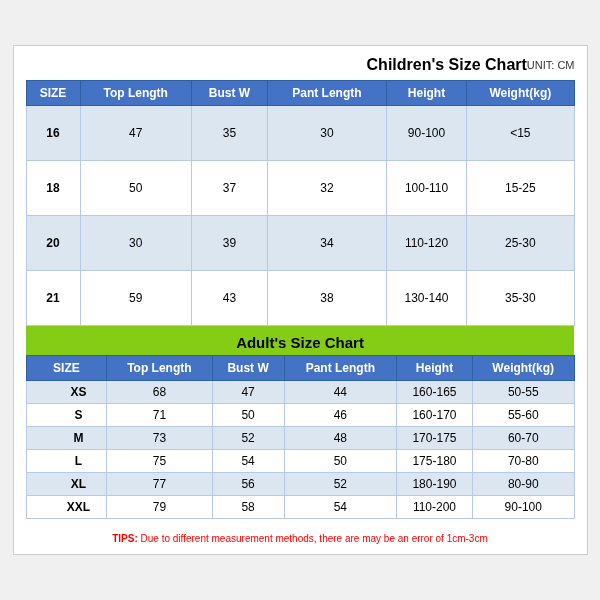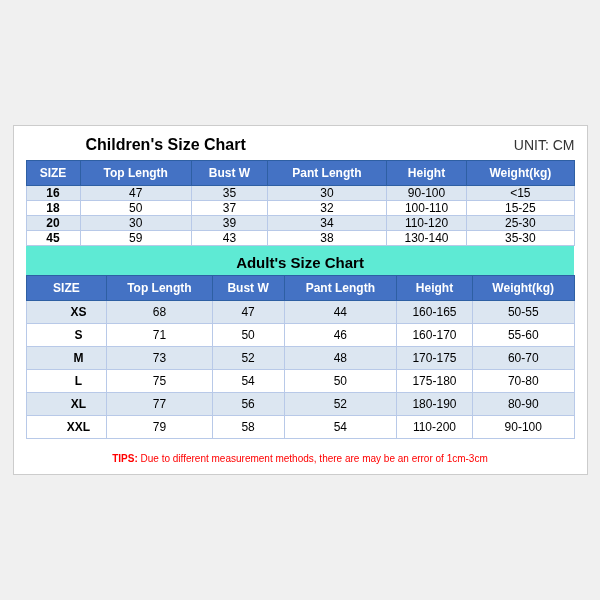--- a/index.html
+++ b/index.html
@@ -20,44 +20,44 @@
     }
     .main-title-row {
       display: flex;
       justify-content: space-between;
       align-items: center;
       margin-bottom: 6px;
     }
     .main-title {
       font-size: 16px;
       font-weight: bold;
-      text-align: left;
+      text-align: right;
       flex: 1;
     }
     .unit-label {
-      font-size: 14px;
+      font-size: 11px;
       color: #333;
       white-space: nowrap;
     }
     table {
       width: 100%;
       border-collapse: collapse;
       font-size: 12px;
     }
     .children-table th {
       background-color: #4472c4;
       color: white;
       border: 1px solid #2e5fa3;
       padding: 5px 4px;
       text-align: center;
       font-weight: bold;
     }
     .children-table td {
       border: 1px solid #b8c9e8;
-      padding: 0 4px;
+      padding: 20px 4px;
       text-align: center;
       margin-left: 36px;
     }
     .children-table tr:nth-child(odd) td {
       background-color: #dce6f1;
     }
     .children-table tr:nth-child(even) td {
       background-color: #ffffff;
     }
     .children-table td:first-child {
@@ -134,34 +134,34 @@
         </tr>
         <tr>
           <td>20</td>
           <td>30</td>
           <td>39</td>
           <td>34</td>
           <td>110-120</td>
           <td>25-30</td>
         </tr>
         <tr>
-          <td>45</td>
+          <td>21</td>
           <td>59</td>
           <td>43</td>
           <td>38</td>
           <td>130-140</td>
           <td>35-30</td>
         </tr>
       </tbody>
   </table>
 
   <table class="adult-table" style="margin-top:0;">
     <thead>
       <tr>
-        <td colspan="6" class="section-title-row" style="background:#5eead4;font-size:15px;font-weight:bold;text-align:center;padding:8px 4px 4px 4px;border:none;color:#000;">Adult's Size Chart</td>
+        <td colspan="6" class="section-title-row" style="background:#84cc16;font-size:15px;font-weight:bold;text-align:center;padding:8px 4px 4px 4px;border:none;color:#000;">Adult's Size Chart</td>
       </tr>
       <tr>
       <th>SIZE</th>
           <th>Top Length</th>
           <th>Bust W</th>
           <th>Pant Length</th>
           <th>Height</th>
           <th>Weight(kg)</th>
         </tr>
     </thead>

